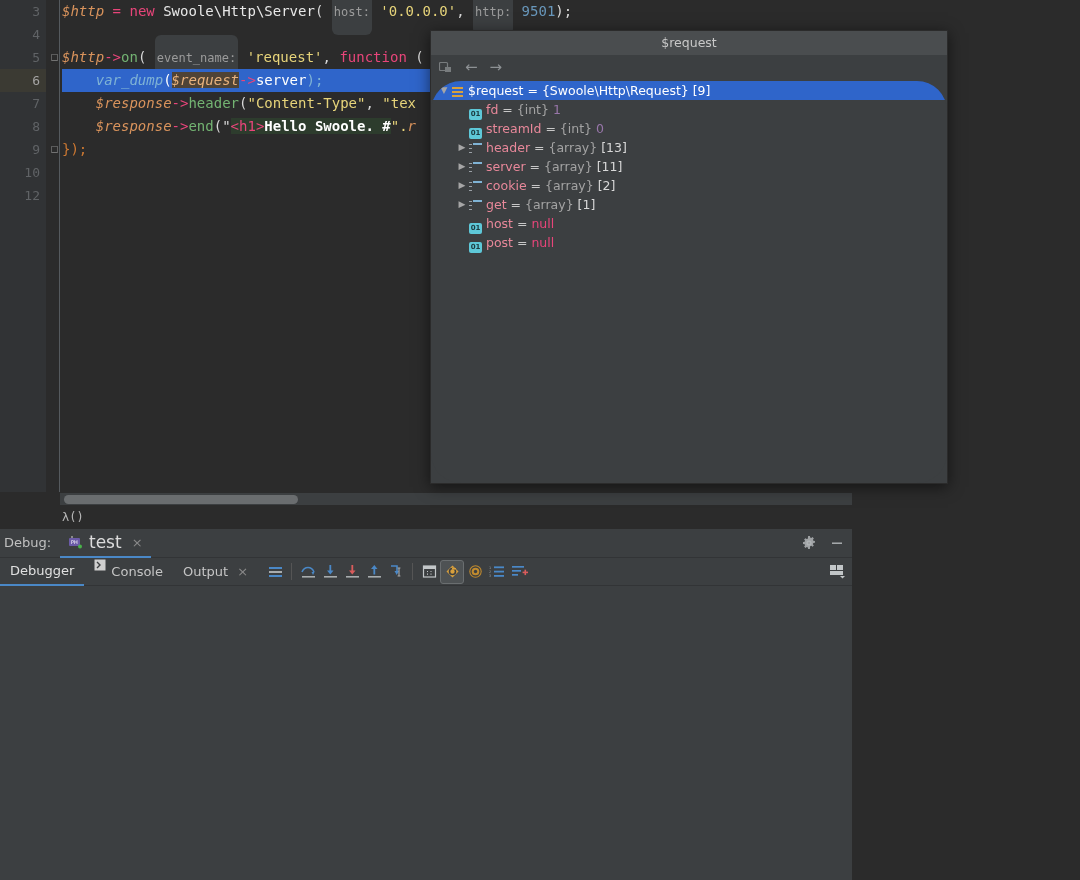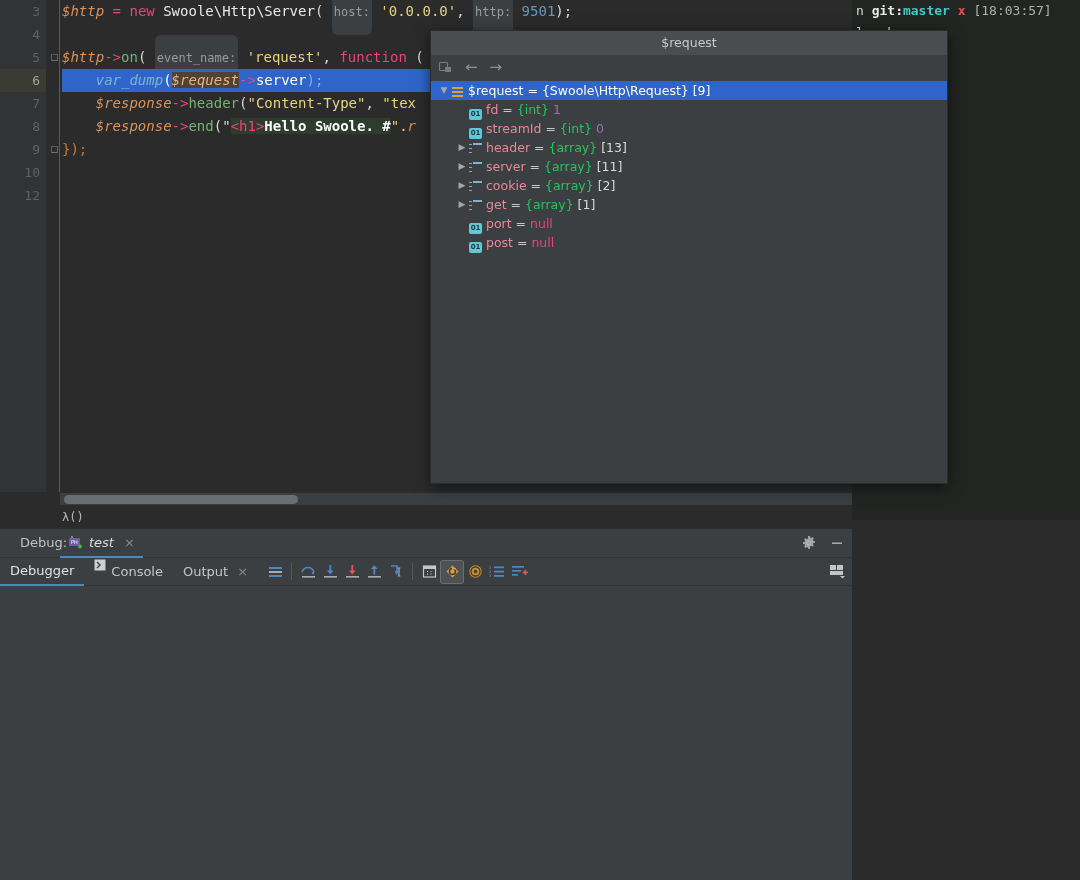--- a/index.html
+++ b/index.html
@@ -99,30 +99,30 @@
     box-shadow:0 3px 14px rgba(0,0,0,.55);
   }
   .popup-title{
     height:24px;line-height:24px;text-align:center;
     color:#c8c8c8;font-size:12.5px;background:#4a4d4f;
   }
   .popup-toolbar{
     height:24px;background:#3c3f41;display:flex;align-items:center;
     padding-left:8px;gap:12px;border-bottom:1px solid #3c3f41;
   }
-  .popup-tree{position:absolute;left:0;top:50px;right:0;bottom:0;background:#3c3f41;overflow:hidden;}
+  .popup-tree{position:absolute;left:0;top:50px;right:0;bottom:0;background:#3c3f41;overflow:hidden;border-radius:30px;}
 
   
   .trow{position:relative;height:19px;line-height:19px;white-space:nowrap;font-size:12.5px;}
   .trow.sel{background:#2f65ca;}
   .tw{display:inline-block;width:14px;text-align:center;color:#a6a6a6;font-size:9px;vertical-align:top;}
   .tname{color:#e8889a;}
   .tname.obj{color:#5eaaf7;}
   .teq{color:#c8c8c8;}
-  .ttype{color:#22c55e;}
+  .ttype{color:#a3a3a3;}
   .tnum{color:#9876aa;}
   .tnull{color:#e8457a;margin-top:24px;}
   .tcount{color:#d8d8d8;}
   .trow.sel .tname,.trow.sel .tname.obj,.trow.sel .teq,.trow.sel .ttype,.trow.sel .tcount{color:#ffffff;}
 
   
   .ic{display:inline-block;vertical-align:-2px;margin-right:4px;}
   .ic-int{
     width:13px;height:11px;background:#5ec8d8;border-radius:2px;
     font-size:7px;line-height:11px;text-align:center;color:#1c3b40;font-weight:bold;
@@ -143,50 +143,46 @@
   .ic-obj i:nth-child(2){top:5px;}
   .ic-obj i:nth-child(3){top:9px;}
 
   
   .debug-win{
     position:absolute;left:0;top:529px;width:852px;height:351px;background:#3c3f41;
   }
   .debug-header{
     position:relative;height:28px;background:#3c3f41;border-bottom:1px solid #323436;
   }
-  .debug-label{position:absolute;left:20px;top:0;line-height:28px;color:#c0c0c0;font-size:13px;}
+  .debug-label{position:absolute;left:4px;top:0;line-height:28px;color:#c0c0c0;font-size:13px;}
   .debug-tab{
     position:absolute;left:60px;top:0;height:27px;line-height:27px;
     border-bottom:2px solid #4a88c7;padding:0 8px;display:flex;align-items:center;gap:6px;
   }
-  .debug-tab .tl{color:#dcdcdc;font-size:13px;font-style:italic;}
+  .debug-tab .tl{color:#dcdcdc;font-size:17px;}
   .tabclose{color:#8a8a8a;font-size:13px;margin-left:4px;}
   .hdr-right{position:absolute;right:8px;top:0;height:28px;display:flex;align-items:center;gap:14px;}
 
   .debug-toolbar{
     position:relative;height:27px;background:#3c3f41;border-bottom:1px solid #323436;
     display:flex;align-items:center;
   }
   .tbtab{height:26px;line-height:26px;padding:0 10px;font-size:13px;color:#c5c5c5;display:flex;align-items:flex-start;gap:5px;}
   .tbtab.active{border-bottom:2px solid #4a88c7;color:#e0e0e0;}
   .tbsep{width:1px;height:17px;background:#555;margin:0 5px;}
   .tbicon{width:22px;height:22px;display:flex;align-items:center;justify-content:center;}
   .tbicon.on{background:#4e5254;border:1px solid #6a6e70;border-radius:3px;}
 
   .icon-svg{display:block;}
 </style>
 </head>
 <body>
 
 <div class="app">
 
-  <div class="terminal">
-    <div class="term-line"><span class="t-n">n</span> <span class="t-git">git:</span><span class="t-branch">master</span> <span class="t-x">x</span> <span class="t-time">[18:03:57]</span></div>
-    <div class="term-line"><span class="t-file">le.php</span></div>
-  </div>
 
   <div class="editor">
     <div class="gutter"></div>
     <div class="gutter-sep"></div>
     <div class="lines">
 
       <div class="row">
         <span class="ln">3</span>
         <span class="code"><span class="php-var">$http</span><span class="kw2"> = </span><span class="kw2">new</span><span class="cls"> Swoole\Http\Server</span><span class="punct">( </span><span class="hint">host:</span><span class="str"> '0.0.0.0'</span><span class="punct">, </span><span class="hint">http:</span><span class="num"> 9501</span><span class="punct">);</span></span>
       </div>
@@ -255,21 +251,21 @@
       <span style="color:#8d9194;font-size:15px;line-height:1;">→</span>
     </div>
     <div class="popup-tree" id="popup-tree">
         <div class="trow sel"><span style="display:inline-block;width:6px"></span><span class="tw">▼</span><span class="ic ic-obj"><i></i><i></i><i></i></span><span class="tname obj">$request</span><span class="teq"> = </span><span class="ttype">{Swoole\Http\Request}</span><span class="tcount"></span><span class="tcount"> [9]</span></div>
         <div class="trow"><span style="display:inline-block;width:24px"></span><span class="tw"></span><span class="ic ic-int">01</span><span class="tname">fd</span><span class="teq"> = </span><span class="ttype">{int}</span><span class="tnum"> 1</span><span class="tcount"></span></div>
         <div class="trow"><span style="display:inline-block;width:24px"></span><span class="tw"></span><span class="ic ic-int">01</span><span class="tname">streamId</span><span class="teq"> = </span><span class="ttype">{int}</span><span class="tnum"> 0</span><span class="tcount"></span></div>
         <div class="trow"><span style="display:inline-block;width:24px"></span><span class="tw">▶</span><span class="ic ic-arr"><b></b><b></b><b></b><i></i><i></i><i></i></span><span class="tname">header</span><span class="teq"> = </span><span class="ttype">{array}</span><span class="tcount"></span><span class="tcount"> [13]</span></div>
         <div class="trow"><span style="display:inline-block;width:24px"></span><span class="tw">▶</span><span class="ic ic-arr"><b></b><b></b><b></b><i></i><i></i><i></i></span><span class="tname">server</span><span class="teq"> = </span><span class="ttype">{array}</span><span class="tcount"></span><span class="tcount"> [11]</span></div>
         <div class="trow"><span style="display:inline-block;width:24px"></span><span class="tw">▶</span><span class="ic ic-arr"><b></b><b></b><b></b><i></i><i></i><i></i></span><span class="tname">cookie</span><span class="teq"> = </span><span class="ttype">{array}</span><span class="tcount"></span><span class="tcount"> [2]</span></div>
         <div class="trow"><span style="display:inline-block;width:24px"></span><span class="tw">▶</span><span class="ic ic-arr"><b></b><b></b><b></b><i></i><i></i><i></i></span><span class="tname">get</span><span class="teq"> = </span><span class="ttype">{array}</span><span class="tcount"></span><span class="tcount"> [1]</span></div>
-        <div class="trow"><span style="display:inline-block;width:24px"></span><span class="tw"></span><span class="ic ic-int">01</span><span class="tname">port</span><span class="teq"> = </span><span class="ttype"></span><span class="tnull">null</span><span class="tcount"></span></div>
+        <div class="trow"><span style="display:inline-block;width:24px"></span><span class="tw"></span><span class="ic ic-int">01</span><span class="tname">host</span><span class="teq"> = </span><span class="ttype"></span><span class="tnull">null</span><span class="tcount"></span></div>
         <div class="trow"><span style="display:inline-block;width:24px"></span><span class="tw"></span><span class="ic ic-int">01</span><span class="tname">post</span><span class="teq"> = </span><span class="ttype"></span><span class="tnull">null</span><span class="tcount"></span></div>
       </div>
   </div>
 
   <div class="debug-win">
 
     <div class="debug-header">
       <span class="debug-label">Debug:</span>
       <div class="debug-tab">
         <span>

